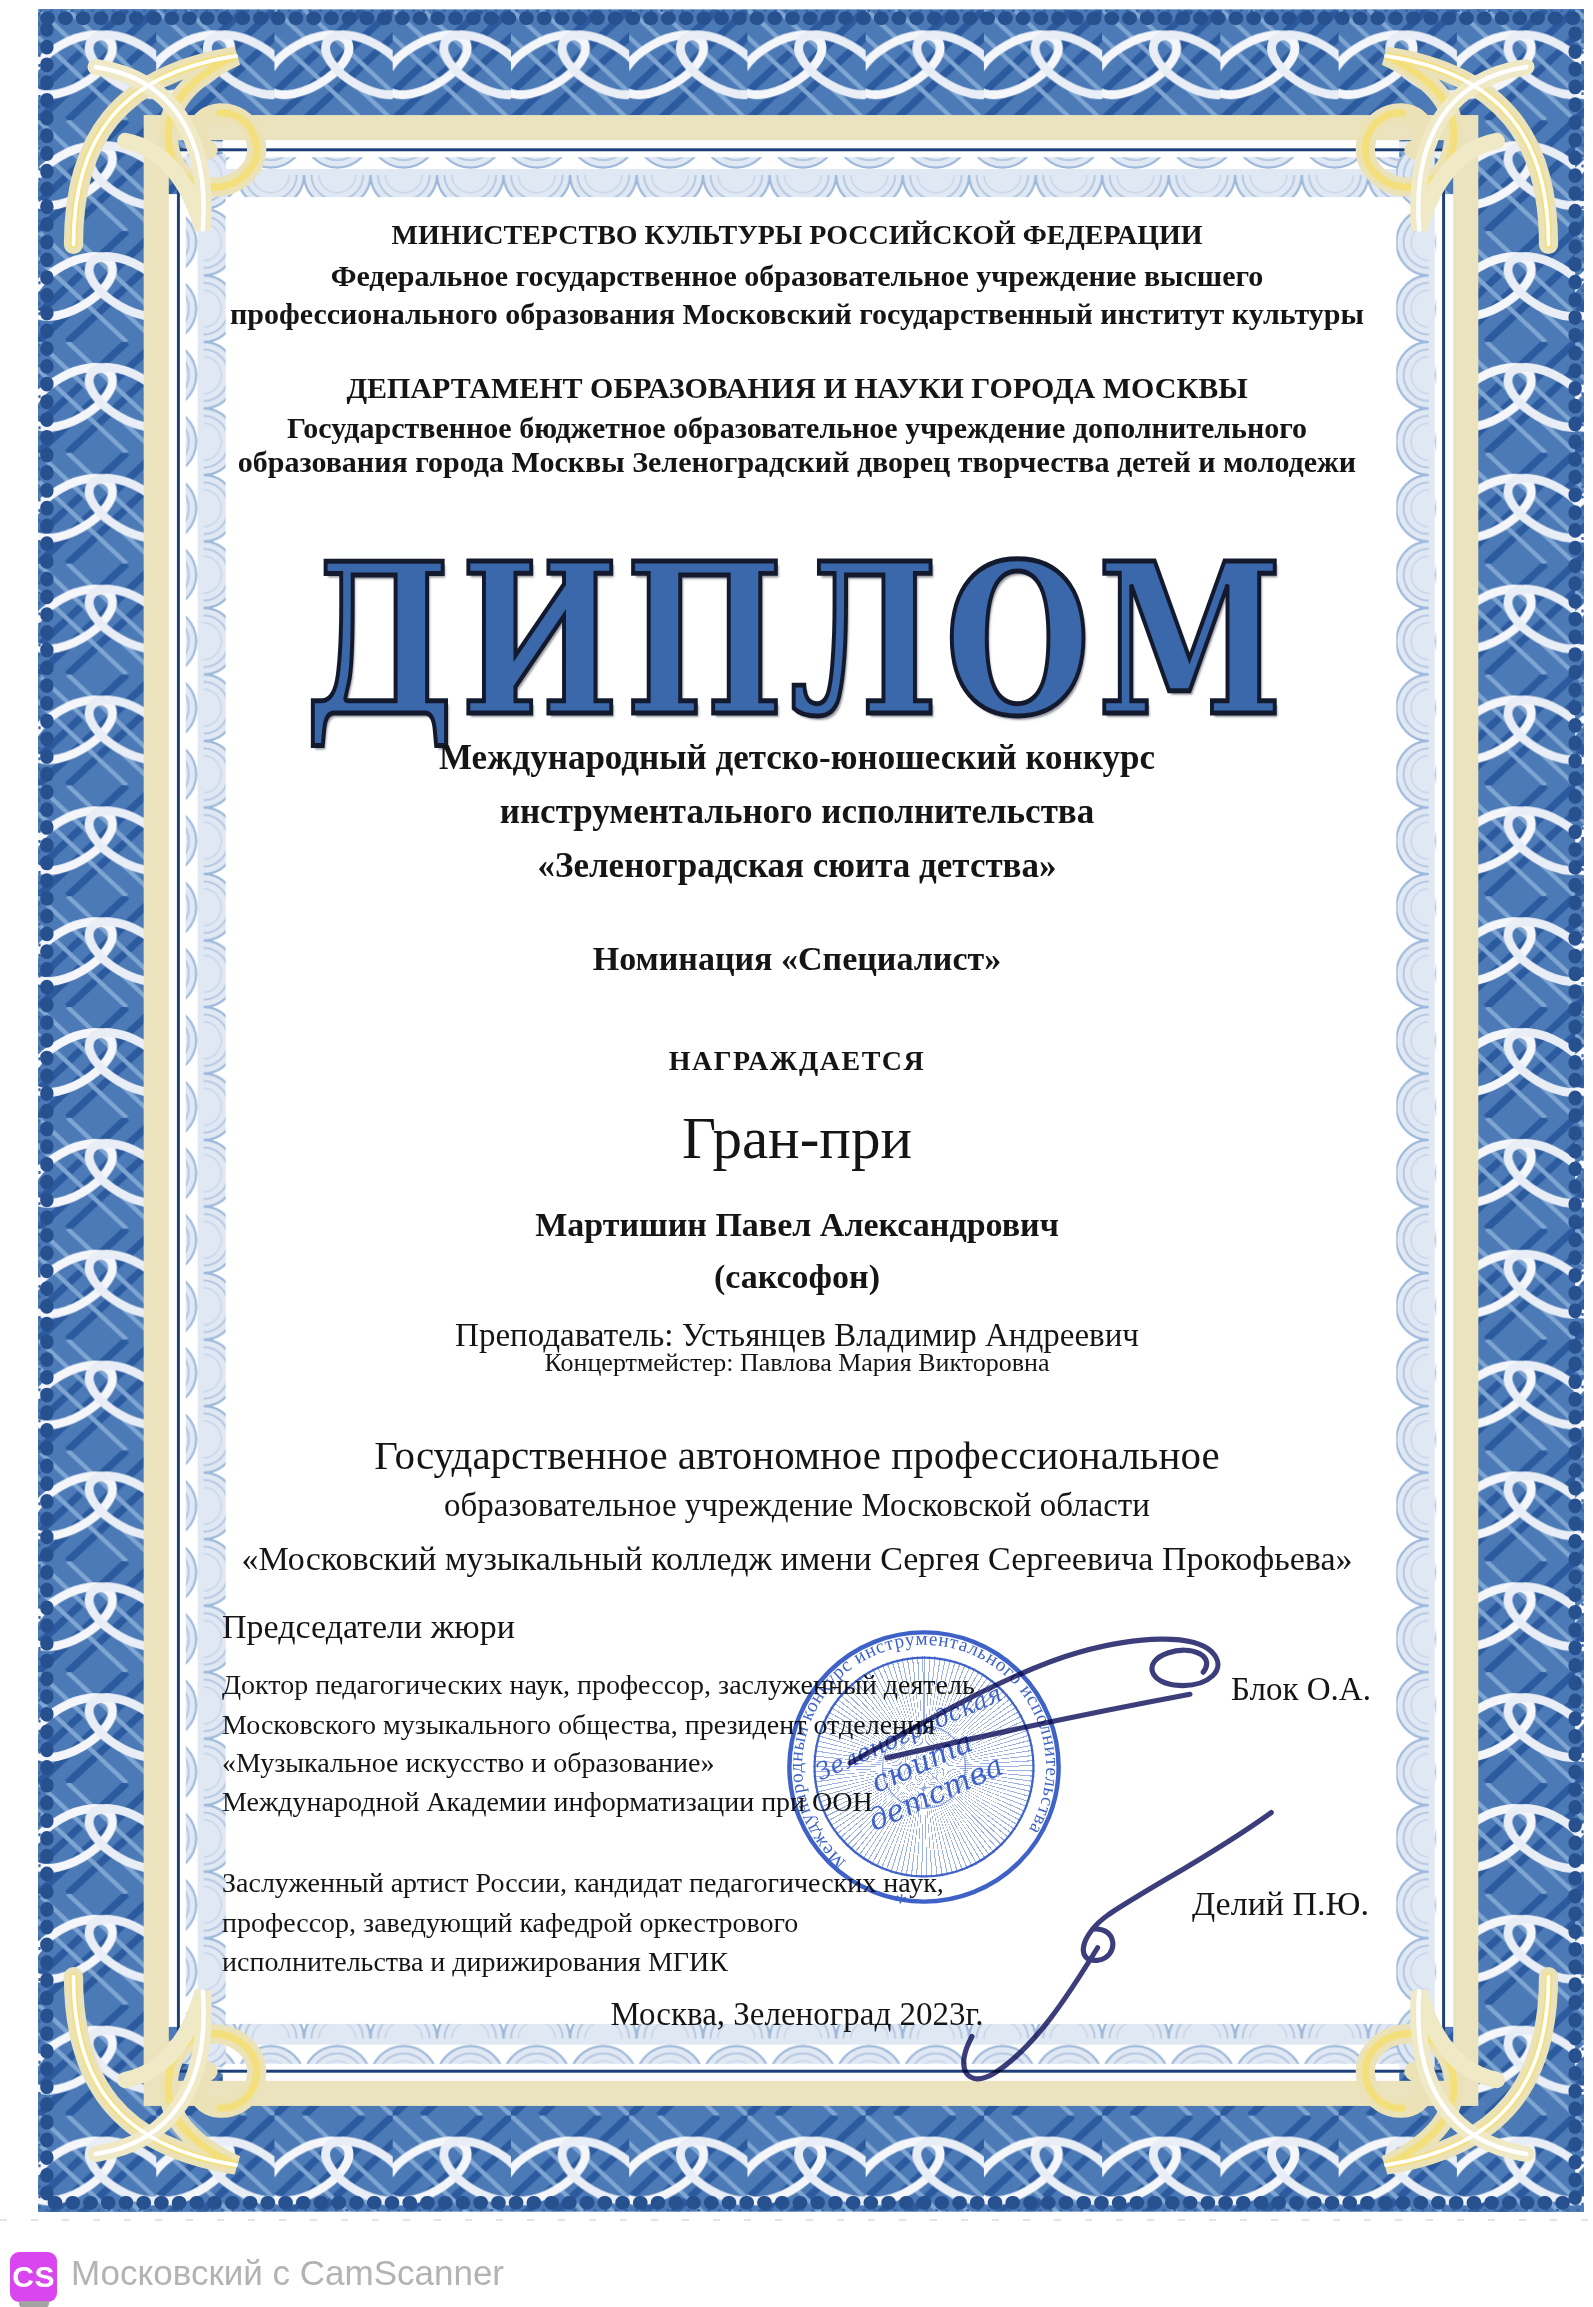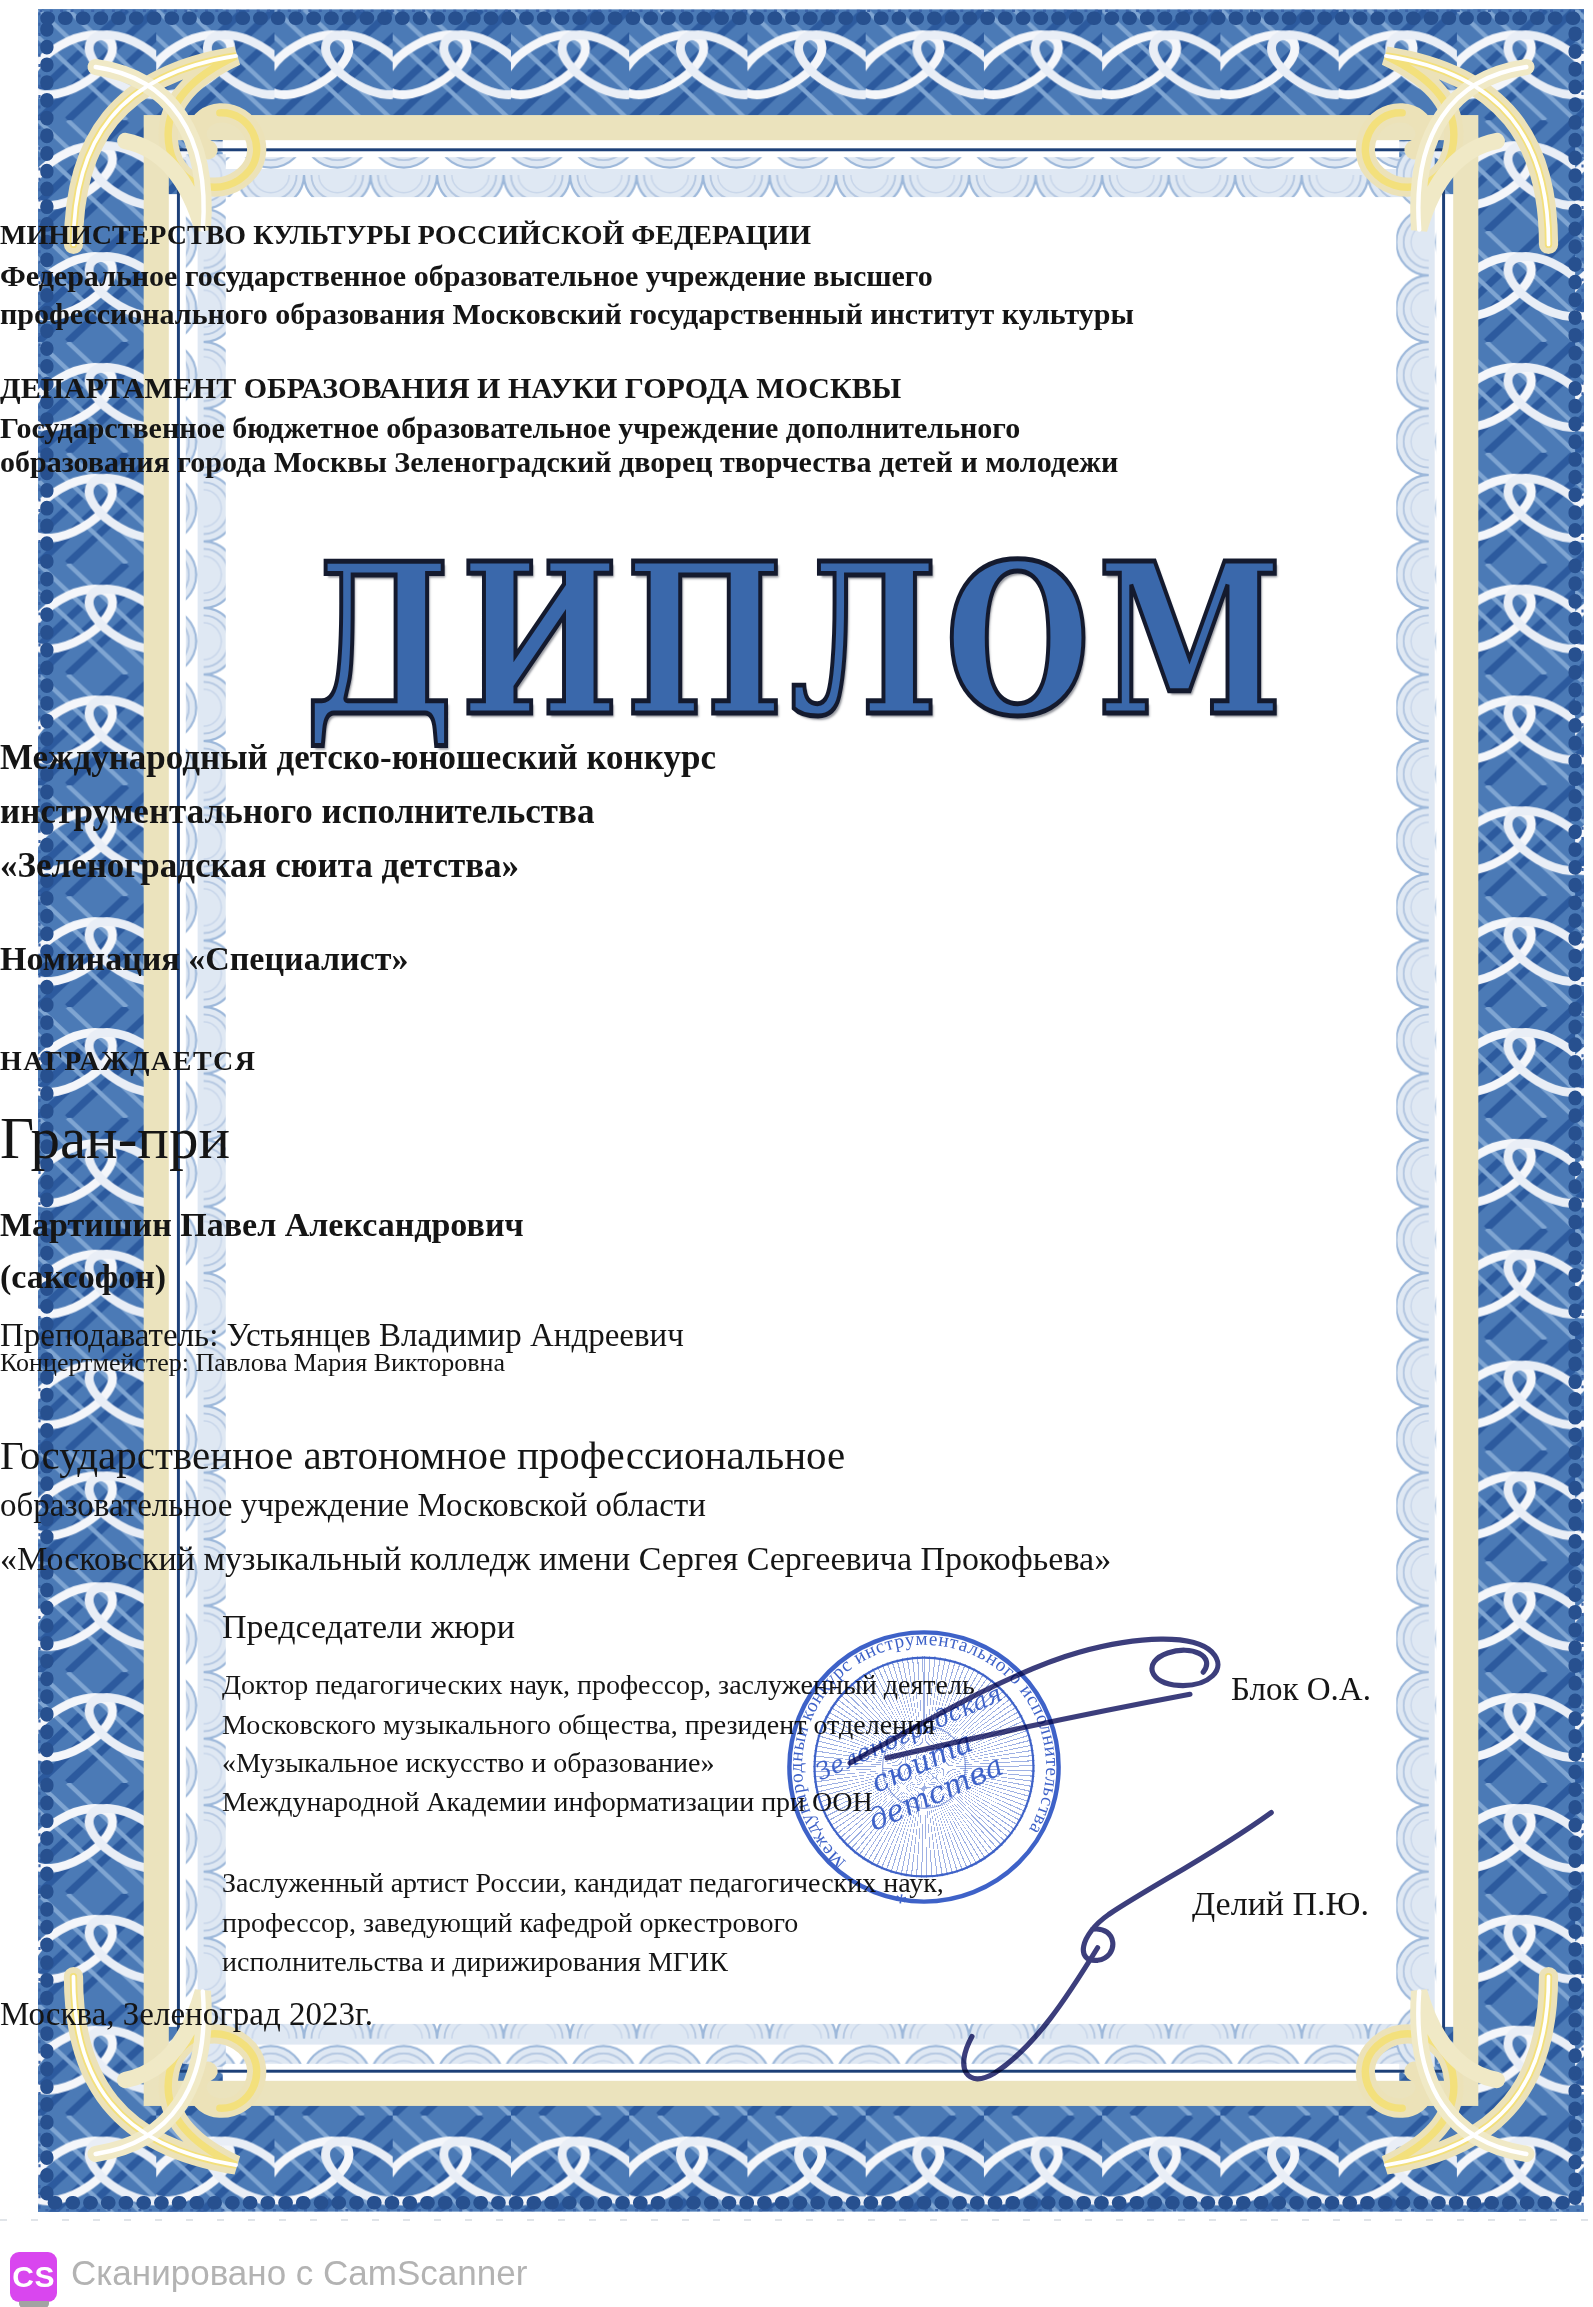--- a/index.html
+++ b/index.html
@@ -1,20 +1,20 @@
 <!DOCTYPE html>
 <html style="font-size:12px"><head>
 <meta charset="utf-8">
 <style>
   html,body{margin:0;padding:0;background:#ffffff;}
   .page{position:relative;width:1594px;height:2307px;background:#ffffff;overflow:hidden;
         font-family:"Liberation Serif",serif;color:#151515;}
   .frame-svg{position:absolute;left:38px;top:9px;z-index:1;}
   .content{position:absolute;inset:0;z-index:2;}
-  .tl{position:absolute;left:0;right:0;white-space:nowrap;}
+  .tl{position:absolute;left:0;right:0;text-align:center;white-space:nowrap;}
   .b{font-weight:700;}
   .jl{position:absolute;text-align:right;white-space:nowrap;}
   .title{position:absolute;left:0;right:0;text-align:center;white-space:nowrap;
          font-family:"DejaVu Serif",serif;font-weight:700;color:#3a68ab;
          -webkit-text-stroke:4.4px #141a2e;letter-spacing:7.4px;
          transform:scale(0.9,1.12);transform-origin:50% 0;
          text-shadow:3px 3.7px 2.2px rgba(20,25,40,.45);}
   .stamp{position:absolute;left:782px;top:1625px;width:284px;height:284px;z-index:3;
          mix-blend-mode:multiply;opacity:.92;}
   .stamp .burst{position:absolute;inset:31px;border-radius:50%;
@@ -183,17 +183,17 @@
       <path d="M820,312 C740,370 660,410 600,450 C560,478 555,515 585,512 C615,508 612,465 578,470 M585,495 C545,560 500,630 445,665 C410,686 390,660 415,615"></path>
     </g>
   </svg>
 
   <div class="scan-edge"></div>
 
   <div class="footer">
     <div class="cs-badge">
       <span>CS</span>
     </div>
-    <div class="cs-text">Сканировано с CamScanner</div>
+    <div class="cs-text">Московский с CamScanner</div>
   </div>
 
 </div>
 
 
 </body></html>

